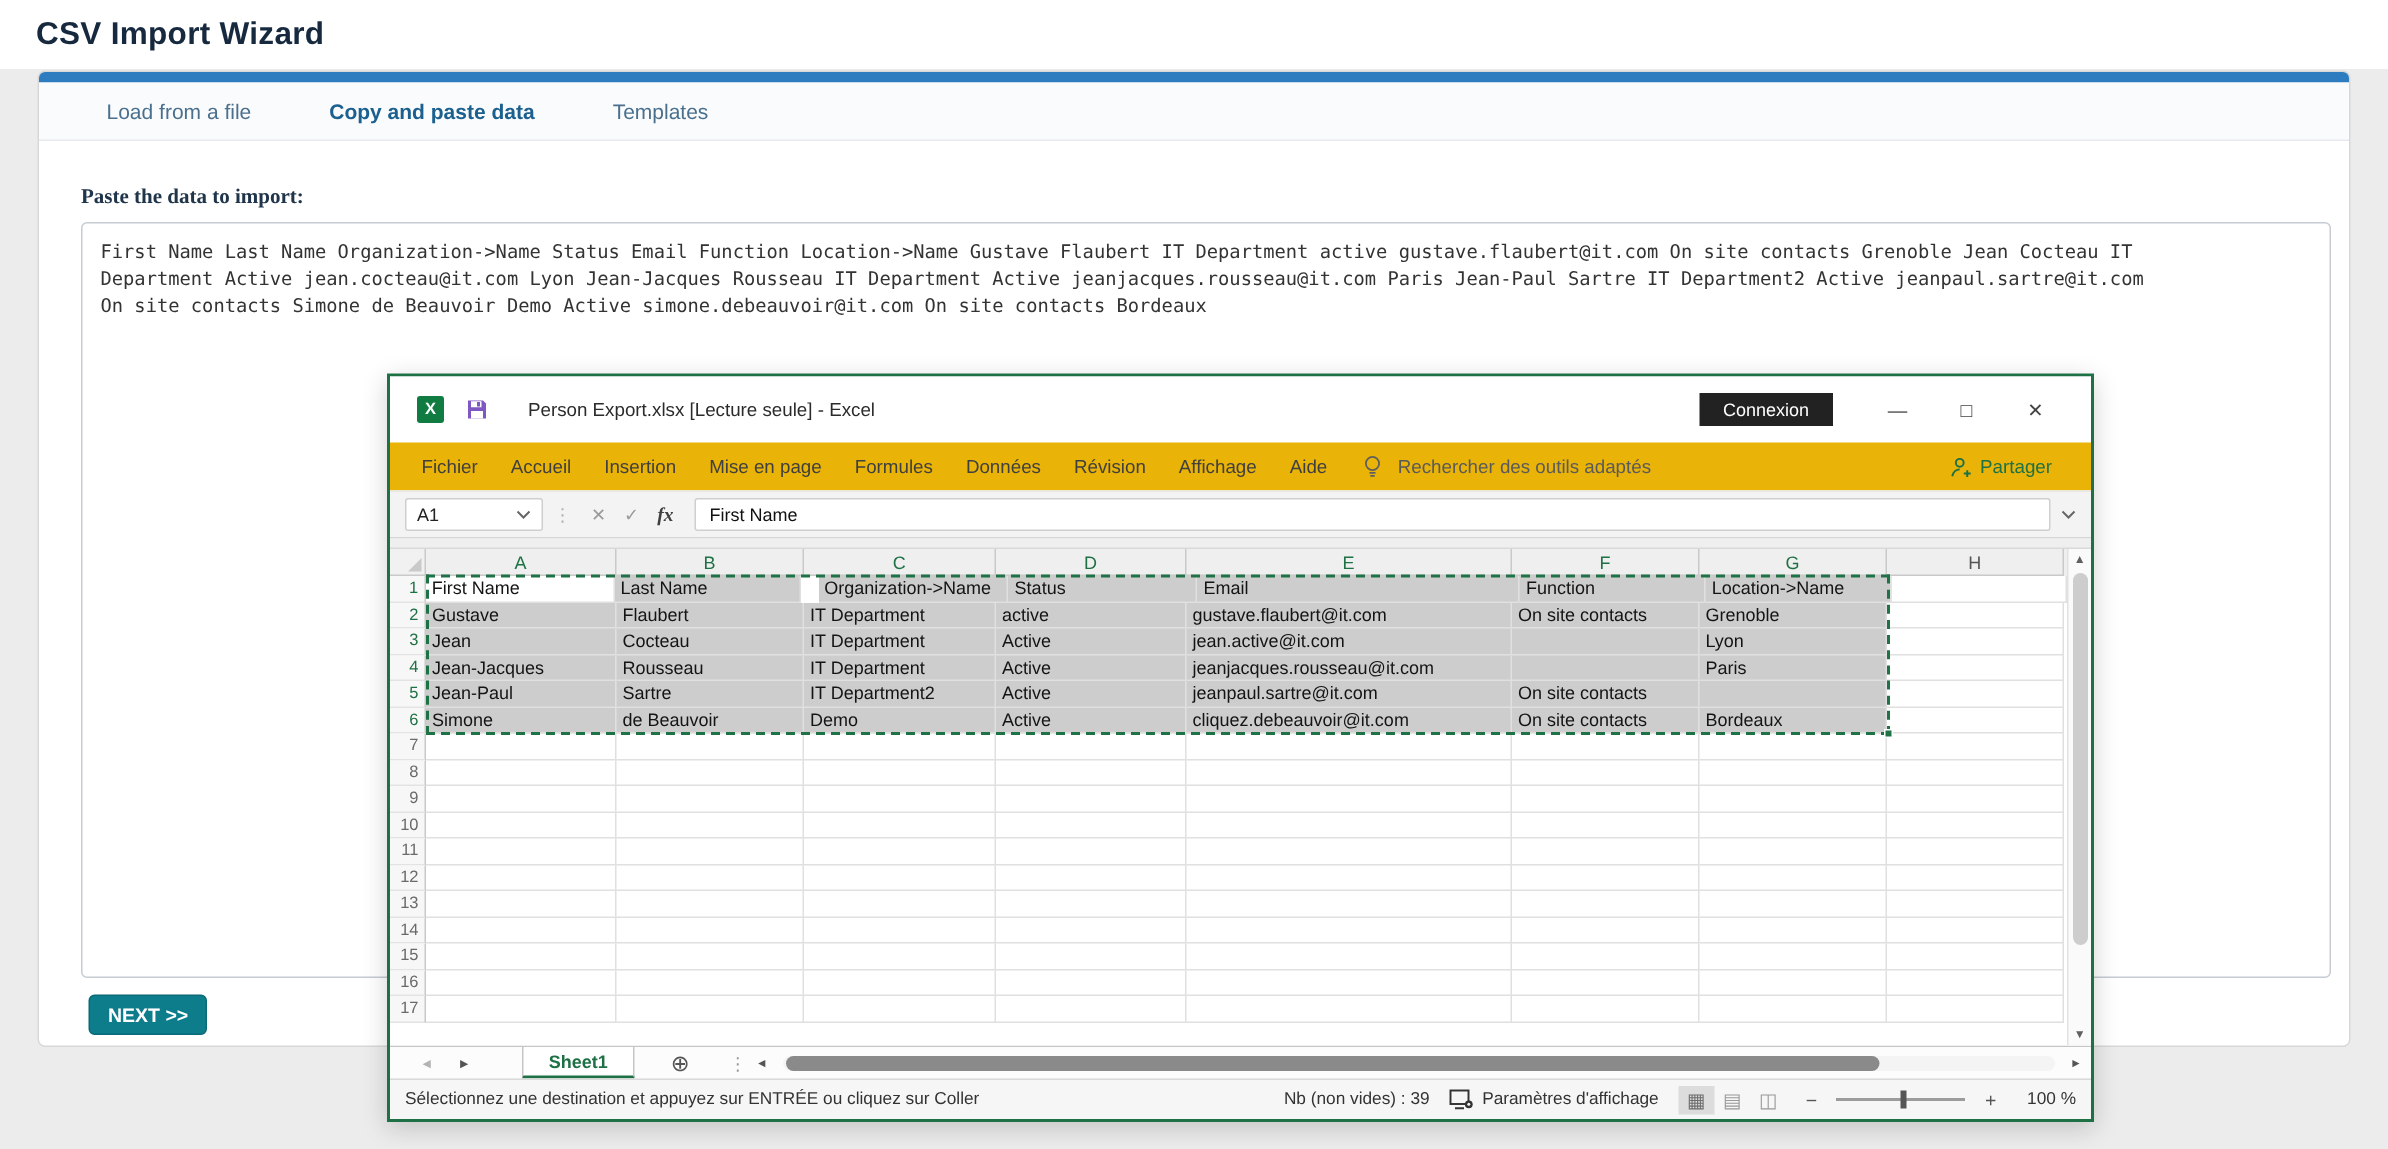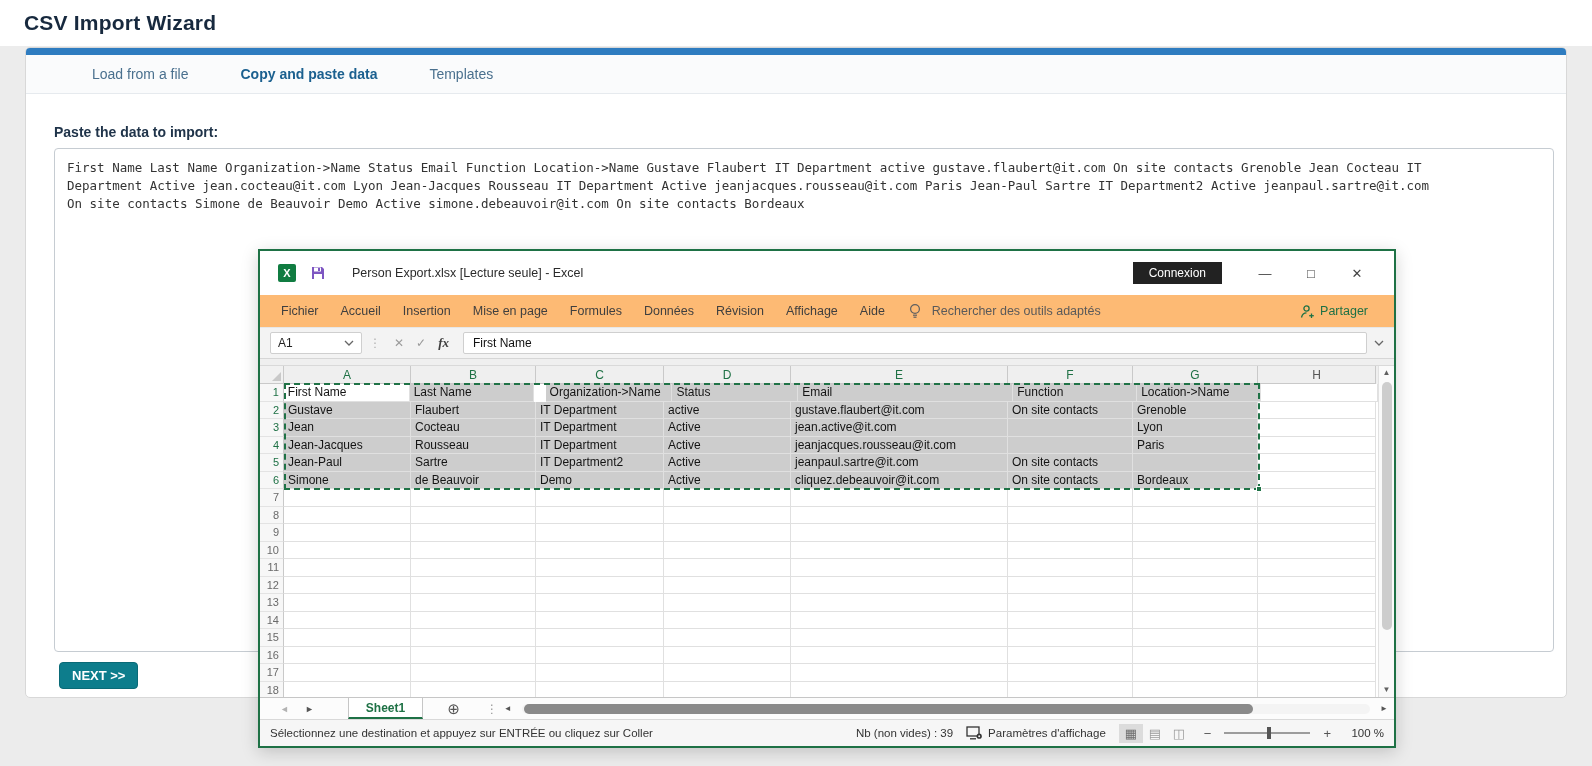--- a/index.html
+++ b/index.html
@@ -6,46 +6,46 @@
   html,body { width:1592px; height:766px; overflow:hidden; }
   body { font-family:"Liberation Sans", sans-serif; background:#ececec; position:relative; }
 
   
   .page-header { position:absolute; left:0; top:0; width:1592px; height:46px; background:#ffffff; }
   .page-title { position:absolute; left:24px; top:11px; font-size:21px; font-weight:700; color:#17293e; letter-spacing:.2px; }
 
   .panel { position:absolute; left:25px; top:47px; width:1542px; height:651px; background:#ffffff;
            border:1px solid #d8d8d8; border-radius:5px; }
   .panel-accent { height:7px; background:#2e7cc0; border-radius:4px 4px 0 0; }
-  .tab-row { display:flex; align-items:center; height:39px; background:#fafbfc; border-bottom:1px solid #e6eaee; padding-left:40px; }
+  .tab-row { display:flex; align-items:center; height:39px; background:#fafbfc; border-bottom:1px solid #e6eaee; padding-left:19px; }
   .wtab { font-size:14px; color:#4a708e; padding:0 26px; cursor:pointer; }
   .wtab.active { font-weight:700; color:#1b608f; }
   .panel-content { padding:30px 0 0 28px; }
-  .paste-label { font-size:14px; font-weight:700; color:#20344a; margin-bottom:8px; }
+  .paste-label { font-size:14px; font-weight:700; color:#20344a; margin-bottom:8px;font-family:Liberation Serif, serif; }
   .paste-area { width:1500px; height:504px; border:1px solid #c6ccd2; border-radius:4px; background:#fff;
                 font-family:"DejaVu Sans Mono", monospace; font-size:12.5px; line-height:18px; color:#333;
                 padding:10px 12px; resize:none; outline:none; white-space:pre-wrap; overflow:hidden; }
   .next-btn { margin-top:6px; margin-left:5px; background:#0d7d8c; color:#fff; font-weight:700; font-size:13px;
               border:1px solid #0a6a77; border-radius:4px; padding:5px 12px; cursor:pointer; }
 
   
   .xl-window { position:absolute; left:258px; top:249px; width:1138px; height:499px; background:#fff;
                border:2px solid #1e7145; box-shadow:0 4px 16px rgba(0,0,0,.18); z-index:10;
                display:flex; flex-direction:column; }
   .xl-titlebar { height:44px; display:flex; align-items:center; padding:0 14px 0 18px; background:#fff; }
   .xl-appicon { width:18px; height:18px; background:#107c41; border-radius:2px; color:#fff; font-weight:700;
                 font-size:11px; display:flex; align-items:center; justify-content:center; }
   .xl-save { margin-left:14px; display:flex; }
   .xl-title { margin-left:26px; font-size:12.5px; color:#2b2b2b; }
   .xl-title-right { margin-left:auto; display:flex; align-items:center; }
   .xl-connexion { background:#222; color:#fff; font-size:12px; padding:4px 16px; border:none; cursor:pointer; }
   .xl-ctrls { display:flex; align-items:center; margin-left:20px; }
   .xl-ctrl { width:46px; text-align:center; font-size:13px; color:#444; cursor:pointer; }
 
-  .xl-ribbonrow { height:32px; display:flex; align-items:center; padding:0 10px; font-size:12.5px; color:#3f3f3f; background:#fdba74; }
+  .xl-ribbonrow { height:32px; display:flex; align-items:center; padding:0 10px; font-size:12.5px; color:#3f3f3f; background:#eab308; }
   .ribbon-tab { padding:0 11px; cursor:pointer; }
   .xl-bulb { margin-left:12px; display:flex; }
   .xl-search-hint { margin-left:10px; color:#5a5a5a; }
   .xl-share { margin-left:auto; display:flex; align-items:center; color:#1e7145; padding-right:16px; cursor:pointer; }
   .xl-share svg { margin-right:5px; }
 
   .xl-formularow { height:32px; background:#f3f3f3; border-top:1px solid #e7e7e7; border-bottom:1px solid #d6d6d6;
                    display:flex; align-items:center; padding:0 10px; }
   .xl-namebox { width:92px; height:22px; background:#fff; border:1px solid #cfcfcf; border-radius:2px;
                 display:flex; align-items:center; padding:0 7px; font-size:12px; color:#222; }
@@ -400,31 +400,20 @@
             <div class="g-gutter" style="width: 24px;">17</div>
             <div class="g-cell" style="width: 127px;"></div>
             <div class="g-cell" style="width: 125px;"></div>
             <div class="g-cell" style="width: 128px;"></div>
             <div class="g-cell" style="width: 127px;"></div>
             <div class="g-cell" style="width: 217px;"></div>
             <div class="g-cell" style="width: 125px;"></div>
             <div class="g-cell" style="width: 125px;"></div>
             <div class="g-cell" style="width: 118px;"></div>
           </div>
-          <div class="g-row">
-            <div class="g-gutter" style="width: 24px;">18</div>
-            <div class="g-cell" style="width: 127px;"></div>
-            <div class="g-cell" style="width: 125px;"></div>
-            <div class="g-cell" style="width: 128px;"></div>
-            <div class="g-cell" style="width: 127px;"></div>
-            <div class="g-cell" style="width: 217px;"></div>
-            <div class="g-cell" style="width: 125px;"></div>
-            <div class="g-cell" style="width: 125px;"></div>
-            <div class="g-cell" style="width: 118px;"></div>
-          </div>
         </div>
     </div>
     <div class="ants">
       <div class="fill-handle"></div>
     </div>
     <div class="v-scroll">
       <span class="v-arrow">▲</span>
       <div class="v-thumb"></div>
       <div class="v-fill"></div>
       <span class="v-arrow">▼</span>

